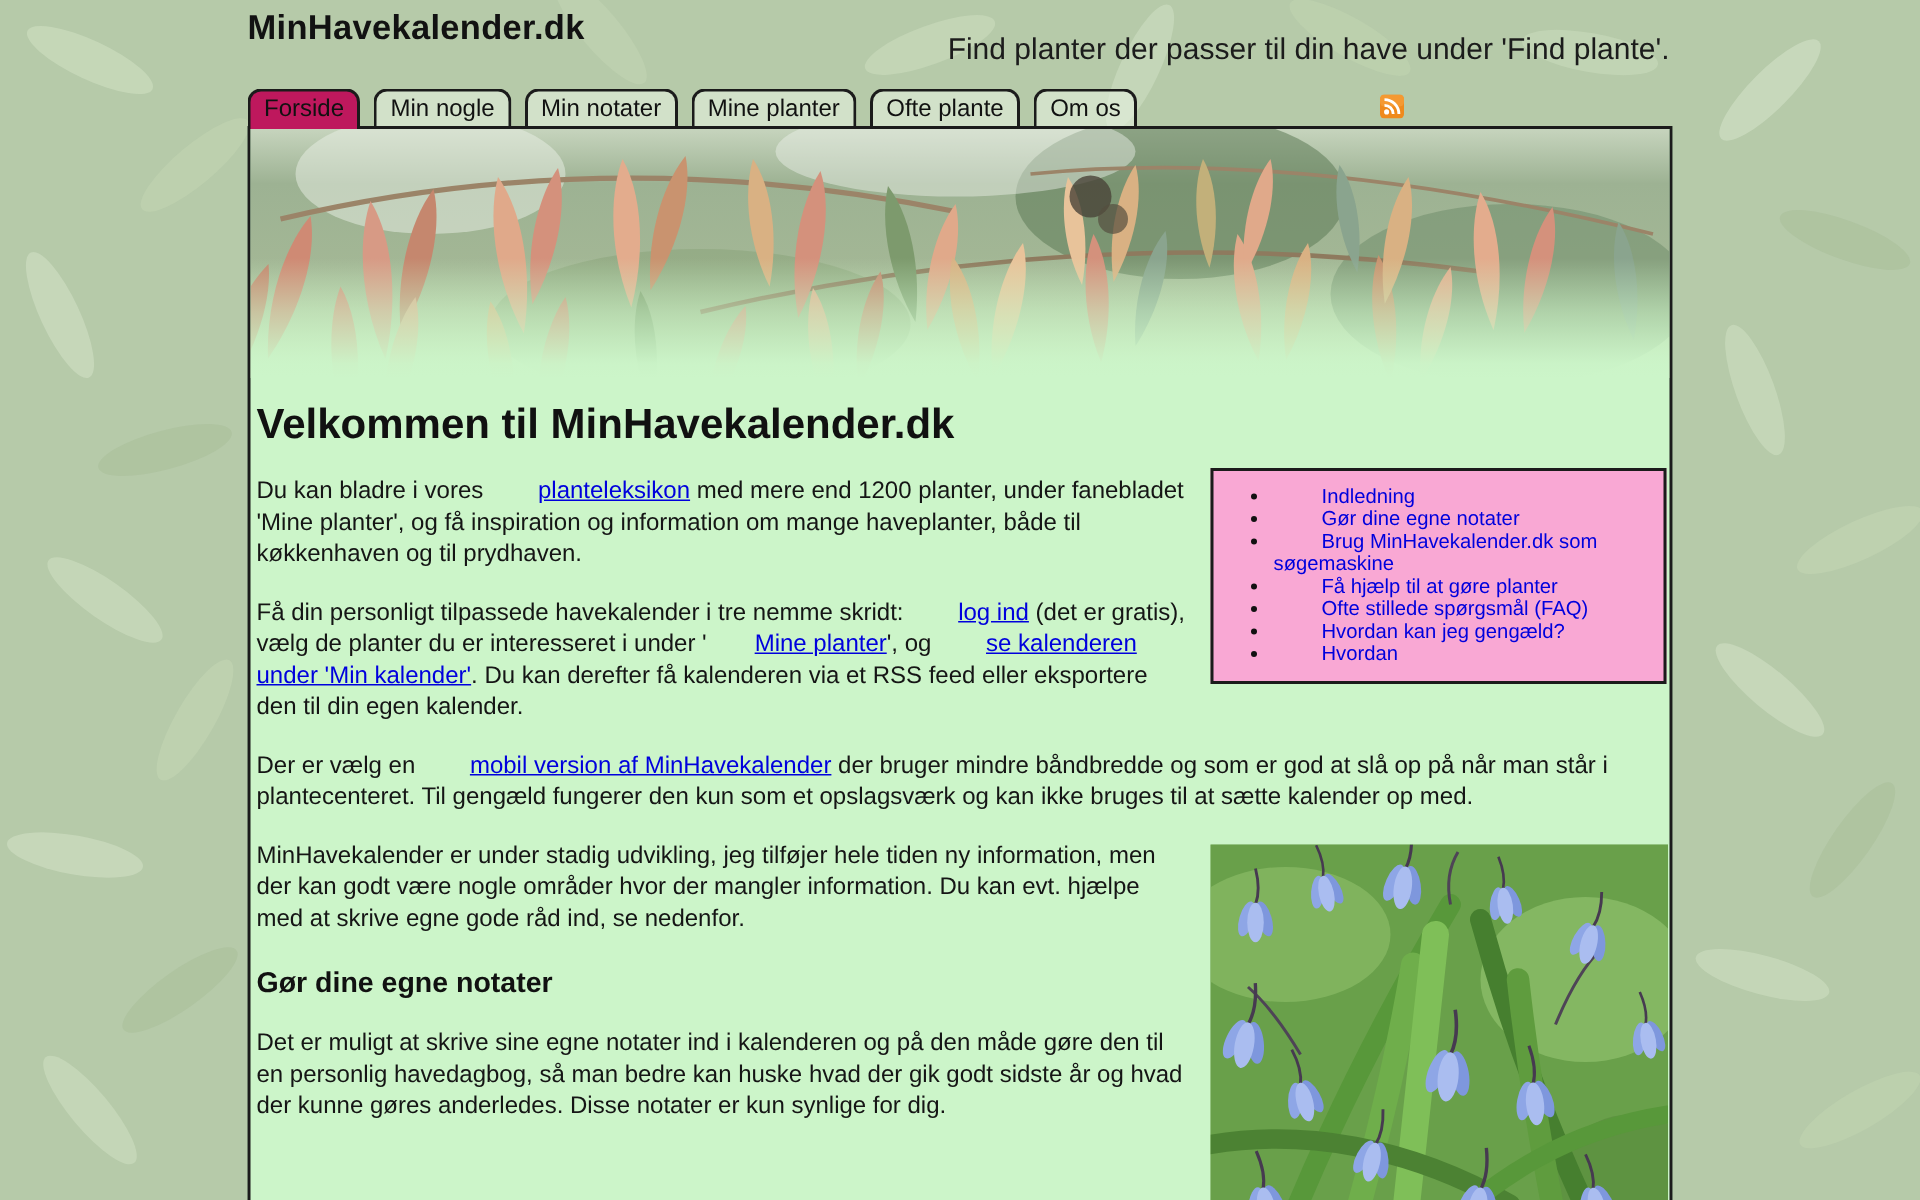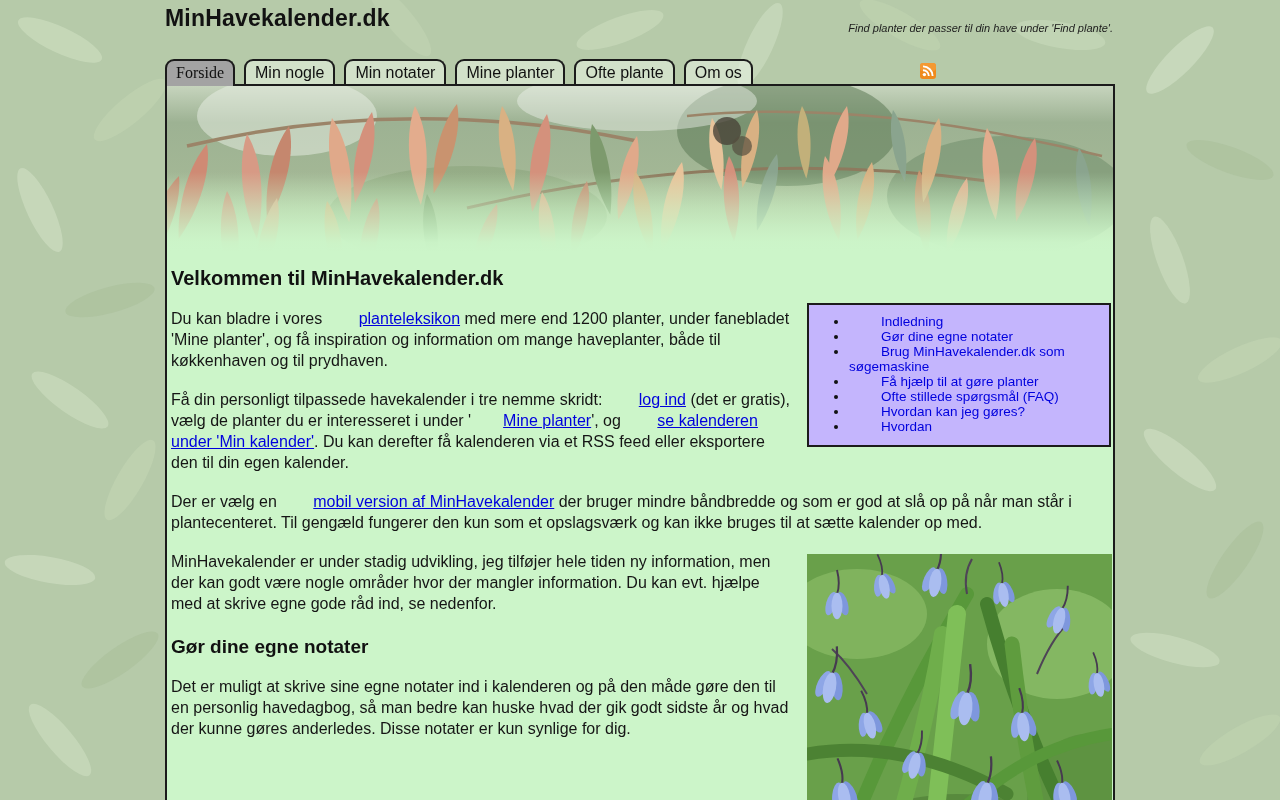--- a/index.html
+++ b/index.html
@@ -7,55 +7,55 @@
     width:1280px;height:800px;position:relative;
     font-family:"Liberation Sans","DejaVu Sans",sans-serif;
     background:#b6caa9;
   }
   .bg-svg{position:absolute;left:0;top:0;width:1280px;height:800px;z-index:0;}
   .page-col{position:absolute;left:165px;top:0;width:950px;z-index:1;}
 
   
   .site-header{position:relative;height:58px;}
   .site-title{font-size:23px;font-weight:bold;color:#121212;margin:0;padding-top:5px;letter-spacing:.2px;}
-  .tagline{position:absolute;right:2px;top:22px;font-style:italic;font-size:11px;color:#1c1c1c;}
+  .tagline{position:absolute;right:2px;top:22px;font-size:20px;color:#1c1c1c;}
 
   
   .tabs{display:flex;gap:9px;align-items:flex-end;position:relative;z-index:3;height:26px;}
   .tab{
     border:2px solid #1b1b1b;border-bottom:none;border-radius:9px 9px 0 0;
     padding:2px 9px 2px;font-size:16px;color:#111;cursor:pointer;
     background:rgba(233,244,228,.55);line-height:19px;
   }
-  .tab.active{background:#a3a3a3;margin-bottom:-2px;padding-bottom:4px;font-family:Liberation Serif, serif;}
+  .tab.active{background:#be185d;margin-bottom:-2px;padding-bottom:4px;}
   .rss{position:absolute;left:755px;bottom:5px;width:16px;height:16px;cursor:pointer;}
 
   
   .content{
     position:relative;border:2px solid #1b1b1b;background:#ccf5c9;
     min-height:900px;overflow:hidden;
   }
   .banner{
     position:relative;height:166px;overflow:hidden;
     background:linear-gradient(to bottom,#c6d4bd 0%,#9db293 22%,#a3b795 55%,#b4caa2 80%,#c8dfb5 100%);
   }
   .banner svg{position:absolute;left:0;top:0;}
   .banner-fade{
     position:absolute;left:0;bottom:0;width:100%;height:80px;
     background:linear-gradient(to bottom,rgba(204,245,201,0) 0%,rgba(204,245,201,.55) 45%,rgba(204,245,201,.97) 88%,#ccf5c9 100%);
   }
-  .welcome{font-size:20px;font-weight:bold;color:#111;margin:15px 4px 10px 4px;}
+  .welcome{font-size:28px;font-weight:bold;color:#111;margin:15px 4px 10px 4px;}
   p.body-text{font-size:16px;line-height:21px;color:#151515;margin:18px 4px 18px 4px;}
   a, .tlink{color:#0000dd;cursor:pointer;padding-left:32px;}
   h2.notes{font-size:19px;font-weight:bold;color:#111;margin:22px 4px 16px 4px;}
 
   
   .infobox{
     float:right;width:296px;margin:3px 2px 10px 16px;
-    border:2px solid #1b1b1b;background:#c4b5fd;padding:9px 4px 11px 0;
+    border:2px solid #1b1b1b;background:#f9a8d4;padding:9px 4px 11px 0;
   }
   .infobox ul{margin:0;padding-left:40px;}
   .infobox li{font-size:13.5px;line-height:15px;color:#111;}
 
   
   .flower{
     float:right;width:305px;height:340px;margin:3px 1px 10px 16px;
     overflow:hidden;position:relative;background:#69a04a;
   }
 </style>
@@ -179,21 +179,21 @@
 
     <h1 class="welcome">Velkommen til MinHavekalender.dk</h1>
 
     <div class="infobox">
       <ul>
         <li><a>Indledning</a></li>
         <li><a>Gør dine egne notater</a></li>
         <li><a>Brug MinHavekalender.dk som søgemaskine</a></li>
         <li><a>Få hjælp til at gøre planter</a></li>
         <li><a>Ofte stillede spørgsmål (FAQ)</a></li>
-        <li><a>Hvordan kan jeg gøres?</a></li>
+        <li><a>Hvordan kan jeg gengæld?</a></li>
         <li><a>Hvordan</a></li>
       </ul>
     </div>
 
     <p class="body-text"><span>Du kan bladre i vores </span><a href="#">planteleksikon</a><span> med mere end 1200 planter, under fanebladet 'Mine planter', og få inspiration og information om mange haveplanter, både til køkkenhaven og til prydhaven.</span></p>
     <p class="body-text"><span>Få din personligt tilpassede havekalender i tre nemme skridt: </span><a href="#">log ind</a><span> (det er gratis), vælg de planter du er interesseret i under '</span><a href="#">Mine planter</a><span>', og </span><a href="#">se kalenderen under 'Min kalender'</a><span>. Du kan derefter få kalenderen via et RSS feed eller eksportere den til din egen kalender.</span></p>
     <p class="body-text"><span>Der er vælg en </span><a href="#">mobil version af MinHavekalender</a><span> der bruger mindre båndbredde og som er god at slå op på når man står i plantecenteret. Til gengæld fungerer den kun som et opslagsværk og kan ikke bruges til at sætte kalender op med.</span></p>
 
     <div class="flower">
       <svg width="305" height="340" viewBox="0 0 305 340">

